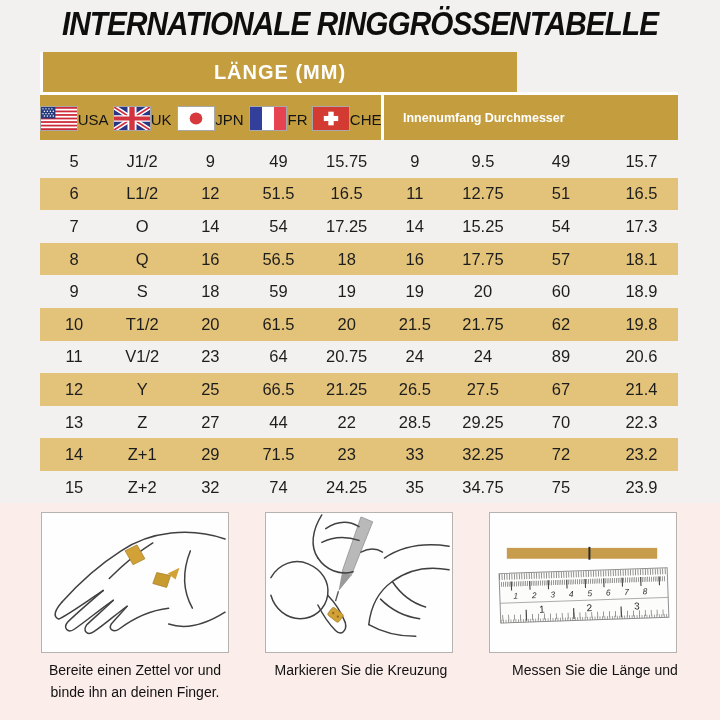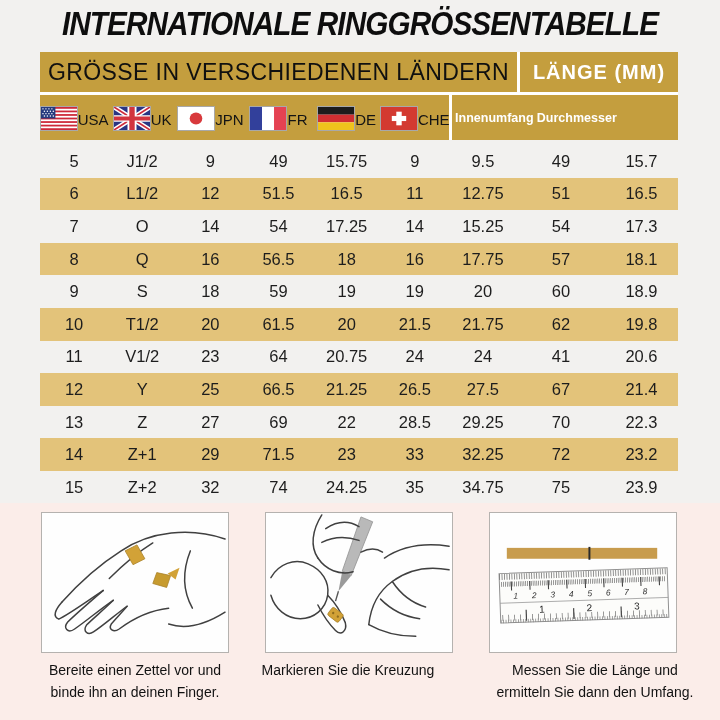--- a/index.html
+++ b/index.html
@@ -35,21 +35,21 @@
     color:#fff; font-weight:bold; font-size:20px; letter-spacing:1px;
   }
   .hgap{height:3px; background:#fff;}
   .hdr2{display:grid; grid-template-columns:repeat(7,68.15px) 161px; height:45px; background:var(--gold);}
   .fcell{display:flex; flex-direction:row; align-items:center; justify-content:center; padding-top:2px;}
   .flag{display:block; line-height:0;}
   .flag svg{border:1px solid #a8a8a8; background:#fff; display:block;}
   .fl{font-size:15px; color:#141414; margin-top:2px;}
   .lenhead{
     border-left:3px solid #fff; display:grid; grid-template-columns:85px 73px;
-    align-items:center; background:var(--gold);
+    align-items:center; background:var(--gold);padding-left:16px;
   }
   .lenhead span{color:#fff; font-weight:bold; font-size:12.5px; text-align:center; display:block;}
 
   .tbody{margin-top:5px;}
   .trow{
     display:grid; grid-template-columns:repeat(7,68.15px) 88px 73px;
     height:32.6px; align-items:center; text-align:center;
     font-size:16.5px; color:#1d1d1d;
   }
   .trow.tan{background:var(--row_tan);}
@@ -57,33 +57,32 @@
   .ibox{
     position:absolute; top:512px; width:188px; height:141px;
     background:#fefefe; border:1px solid var(--box_border);
   }
   #box1{left:41px;} #box2{left:265px;} #box3{left:489px;}
 
   .cap{
     position:absolute; top:659px; width:244px; text-align:center;
     font-size:14px; color:#121212; line-height:22px;
   }
-  #cap1{left:13px;} #cap2{left:226px;} #cap3{left:461px;margin-left:12px;}
+  #cap1{left:13px;} #cap2{left:239px;} #cap3{left:461px;margin-left:12px;}
 </style>
 </head>
 <body>
 
 <div class="stage">
   <div class="bottom-band"></div>
 
   <div class="title">INTERNATIONALE RINGGRÖSSENTABELLE</div>
 
   <div class="tablewrap">
     <div class="hdr1">
-      <div class="left">GRÖSSE IN VERSCHIEDENEN LÄNDERN</div>
       <div class="right">LÄNGE (MM)</div>
     </div>
     <div class="hgap"></div>
     <div class="hdr2">
 
       <div class="fcell">
         <span class="flag">
           <svg width="38" height="25" viewBox="0 0 40 27" preserveAspectRatio="none">
             <rect width="40" height="27" fill="#fff"></rect>
             <g fill="#CE2939">
@@ -148,30 +147,20 @@
         <span class="flag">
           <svg width="38" height="25" viewBox="0 0 40 27" preserveAspectRatio="none">
             <rect width="13.4" height="27" fill="#32409B"></rect>
             <rect x="13.4" width="13.3" height="27" fill="#fff"></rect>
             <rect x="26.7" width="13.3" height="27" fill="#E54252"></rect>
           </svg>
         </span>
         <span class="fl">FR</span>
       </div>
 
-      <div class="fcell">
-        <span class="flag">
-          <svg width="38" height="25" viewBox="0 0 40 27" preserveAspectRatio="none">
-            <rect width="40" height="9" fill="#1c1c1c"></rect>
-            <rect y="9" width="40" height="9" fill="#CF2F32"></rect>
-            <rect y="18" width="40" height="9" fill="#EFC31C"></rect>
-          </svg>
-        </span>
-        <span class="fl">DE</span>
-      </div>
 
 
       <div class="fcell">
         <span class="flag">
           <svg width="38" height="25" viewBox="0 0 40 27" preserveAspectRatio="none">
             <rect width="40" height="27" fill="#D33A31"></rect>
             <rect x="17" y="5.5" width="6" height="16" fill="#fff"></rect>
             <rect x="12" y="10.5" width="16" height="6" fill="#fff"></rect>
           </svg>
         </span>
@@ -252,39 +241,39 @@
     <div class="tcell">19.8</div>
   </div>
         <div class="trow">
     <div class="tcell">11</div>
     <div class="tcell">V1/2</div>
     <div class="tcell">23</div>
     <div class="tcell">64</div>
     <div class="tcell">20.75</div>
     <div class="tcell">24</div>
     <div class="tcell">24</div>
-    <div class="tcell">41</div>
+    <div class="tcell">89</div>
     <div class="tcell">20.6</div>
   </div>
         <div class="trow tan">
     <div class="tcell">12</div>
     <div class="tcell">Y</div>
     <div class="tcell">25</div>
     <div class="tcell">66.5</div>
     <div class="tcell">21.25</div>
     <div class="tcell">26.5</div>
     <div class="tcell">27.5</div>
     <div class="tcell">67</div>
     <div class="tcell">21.4</div>
   </div>
         <div class="trow">
     <div class="tcell">13</div>
     <div class="tcell">Z</div>
     <div class="tcell">27</div>
-    <div class="tcell">69</div>
+    <div class="tcell">44</div>
     <div class="tcell">22</div>
     <div class="tcell">28.5</div>
     <div class="tcell">29.25</div>
     <div class="tcell">70</div>
     <div class="tcell">22.3</div>
   </div>
         <div class="trow tan">
     <div class="tcell">14</div>
     <div class="tcell">Z+1</div>
     <div class="tcell">29</div>
@@ -388,15 +377,14 @@
 
   <div class="cap" id="cap1">
     <div>Bereite einen Zettel vor und</div>
     <div>binde ihn an deinen Finger.</div>
   </div>
   <div class="cap" id="cap2">
     <div>Markieren Sie die Kreuzung</div>
   </div>
   <div class="cap" id="cap3">
     <div>Messen Sie die Länge und</div>
-    <div>ermitteln Sie dann den Umfang.</div>
   </div>
 </div>
 
 </body></html>

